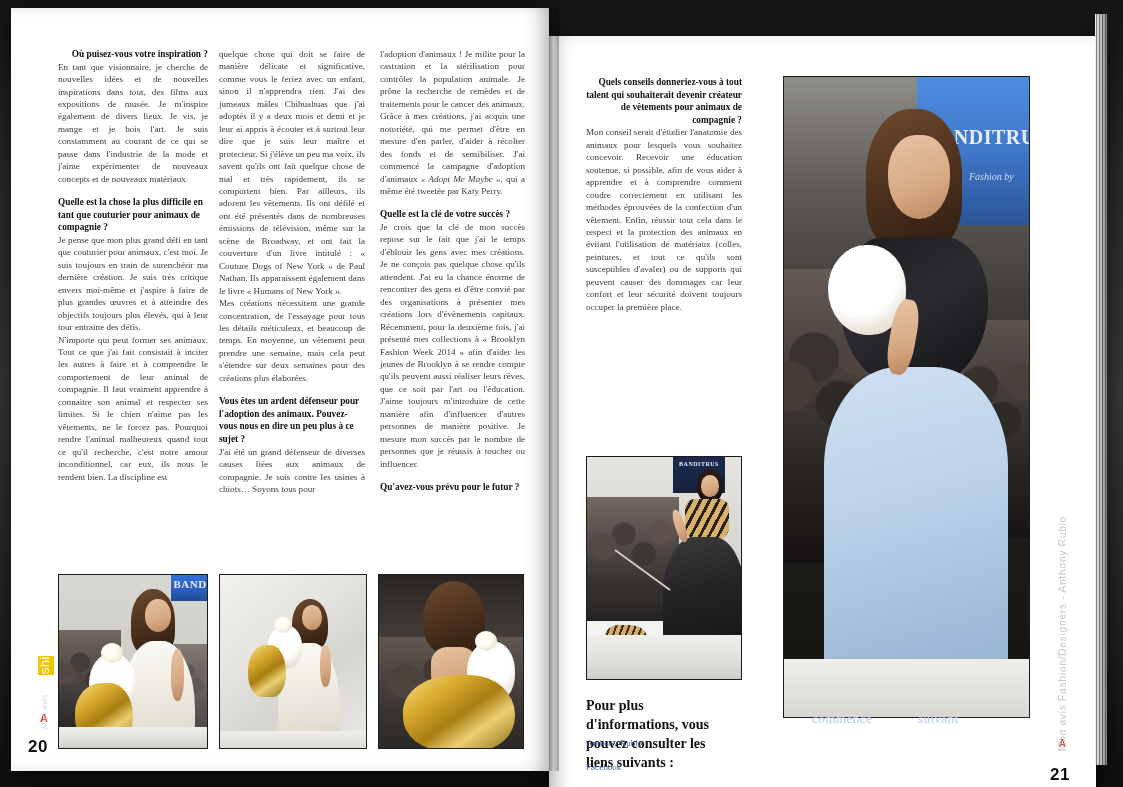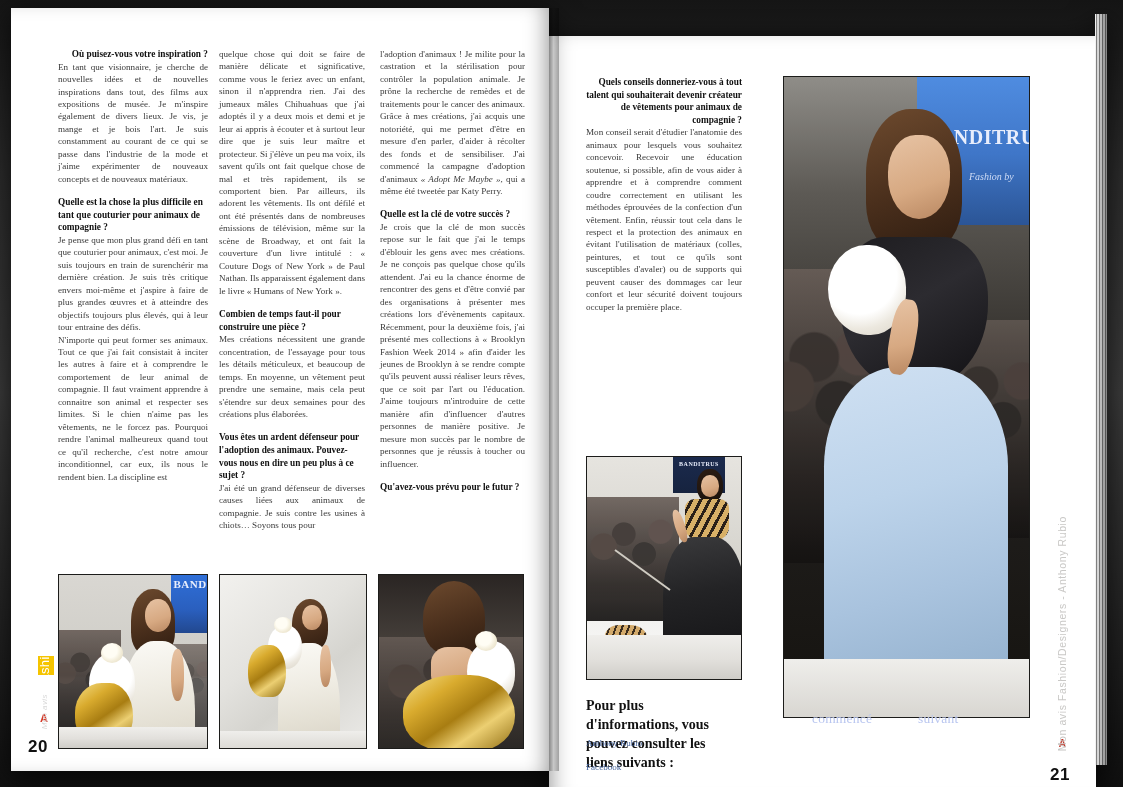--- a/index.html
+++ b/index.html
@@ -255,36 +255,35 @@
       <div class="col" style="left:47px; top:40px; width:150px;">
         <span class="q">Où puisez-vous votre inspiration ?</span>
         <span class="a">En tant que visionnaire, je cherche de nouvelles idées et de nouvelles inspirations dans tout, des films aux expositions de musée. Je m'inspire également de divers lieux. Je vis, je mange et je bois l'art. Je suis constamment au courant de ce qui se passe dans l'industrie de la mode et j'aime expérimenter de nouveaux concepts et de nouveaux matériaux.</span>
         <span class="q">Quelle est la chose la plus difficile en tant que couturier pour animaux de compagnie ?</span>
         <span class="a">Je pense que mon plus grand défi en tant que couturier pour animaux, c'est moi. Je suis toujours en train de surenchérir ma dernière création. Je suis très critique envers moi-même et j'aspire à faire de plus grandes œuvres et à atteindre des objectifs toujours plus élevés, qui à leur tour entraine des défis.</span>
         <span class="a">N'importe qui peut former ses animaux. Tout ce que j'ai fait consistait à inciter les autres à faire et à comprendre le comportement de leur animal de compagnie. Il faut vraiment apprendre à connaitre son animal et respecter ses limites. Si le chien n'aime pas les vêtements, ne le forcez pas. Pourquoi rendre l'animal malheureux quand tout ce qu'il recherche, c'est notre amour inconditionnel, car eux, ils nous le rendent bien. La discipline est</span>
       </div>
 
       <div class="col" style="left:208px; top:40px; width:146px;">
         <span class="a">quelque chose qui doit se faire de manière délicate et significative, comme vous le feriez avec un enfant, sinon il n'apprendra rien. J'ai des jumeaux mâles Chihuahuas que j'ai adoptés il y a deux mois et demi et je leur ai appris à écouter et à surtout leur dire que je suis leur maître et protecteur. Si j'élève un peu ma voix, ils savent qu'ils ont fait quelque chose de mal et très rapidement, ils se comportent bien. Par ailleurs, ils adorent les vêtements. Ils ont défilé et ont été présentés dans de nombreuses émissions de télévision, même sur la scène de Broadway, et ont fait la couverture d'un livre intitulé : « Couture Dogs of New York » de Paul Nathan. Ils apparaissent également dans le livre « Humans of New York ».</span>
-        <span class="q">Combien de temps faut-il pour construire une pièce ?</span>
         <span class="a">Mes créations nécessitent une grande concentration, de l'essayage pour tous les détails méticuleux, et beaucoup de temps. En moyenne, un vêtement peut prendre une semaine, mais cela peut s'étendre sur deux semaines pour des créations plus élaborées.</span>
         <span class="q">Vous êtes un ardent défenseur pour l'adoption des animaux. Pouvez-vous nous en dire un peu plus à ce sujet ?</span>
         <span class="a">J'ai été un grand défenseur de diverses causes liées aux animaux de compagnie. Je suis contre les usines à chiots… Soyons tous pour</span>
       </div>
 
       <div class="col" style="left:369px; top:40px; width:145px;">
         <span class="a"><span>l'adoption d'animaux ! Je milite pour la castration et la stérilisation pour contrôler la population animale. Je prône la recherche de remèdes et de traitements pour le cancer des animaux. Grâce à mes créations, j'ai acquis une notoriété, qui me permet d'être en mesure d'en parler, d'aider à récolter des fonds et de sensibiliser. J'ai commencé la campagne d'adoption d'animaux </span><span class="ital">« Adopt Me Maybe »</span><span>, qui a même été tweetée par Katy Perry.</span></span>
         <span class="q">Quelle est la clé de votre succès ?</span>
         <span class="a">Je crois que la clé de mon succès repose sur le fait que j'ai le temps d'éblouir les gens avec mes créations. Je ne conçois pas quelque chose qu'ils attendent. J'ai eu la chance énorme de rencontrer des gens et d'être convié par des organisations à présenter mes créations lors d'évènements capitaux. Récemment, pour la deuxième fois, j'ai présenté mes collections à « Brooklyn Fashion Week 2014 » afin d'aider les jeunes de Brooklyn à se rendre compte qu'ils peuvent aussi réaliser leurs rêves, que ce soit par l'art ou l'éducation. J'aime toujours m'introduire de cette manière afin d'influencer d'autres personnes de manière positive. Je mesure mon succès par le nombre de personnes que je réussis à toucher ou influencer.</span>
         <span class="q">Qu'avez-vous prévu pour le futur ?</span>
       </div>
 
       <div class="photo" style="left:47px; top:566px; width:150px; height:175px;">
         <div class="runway"></div>
-        <div class="backdrop-blue" style="left:112px; top:0; width:38px; height:58px;">
+        <div class="backdrop-blue" style="left:112px; top:0; width:38px; height:26px;">
           <span class="bd-txt" style="font-size:11px; margin-top:3px;">BAND</span>
         </div>
         <div class="crowd" style="left:-4%; bottom:6%; width:46%; height:62%;"></div>
         <div class="crowd" style="left:74%; bottom:8%; width:30%; height:52%; opacity:.75;"></div>
         <div class="model-body hair-brown" style="left:72px; top:14px; width:44px; height:66px; border-radius:48% 48% 34% 34%;"></div>
         <div class="model-body skin" style="left:86px; top:24px; width:26px; height:33px; border-radius:48%;"></div>
         <div class="model-body gown-white" style="left:62px; top:66px; width:74px; height:110px;"></div>
         <div class="model-body skin" style="left:112px; top:74px; width:13px; height:52px; border-radius:44%;"></div>
         <div class="model-body dog-white" style="left:30px; top:78px; width:46px; height:62px;"></div>
         <div class="model-body rose" style="left:42px; top:68px; width:22px; height:20px;"></div>

